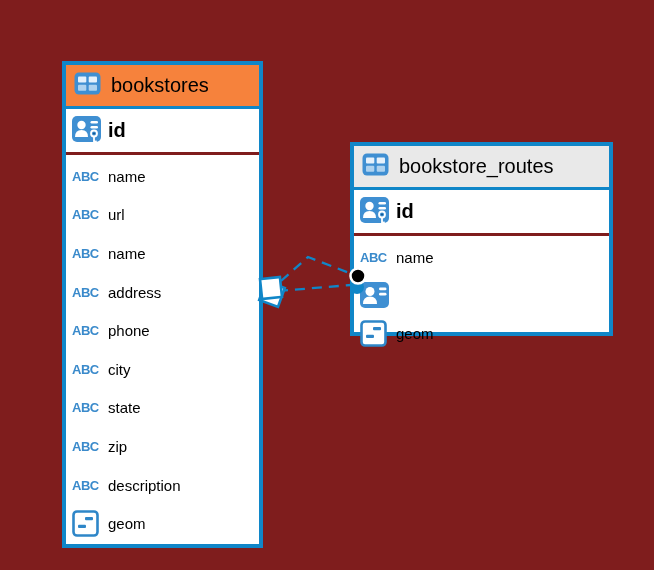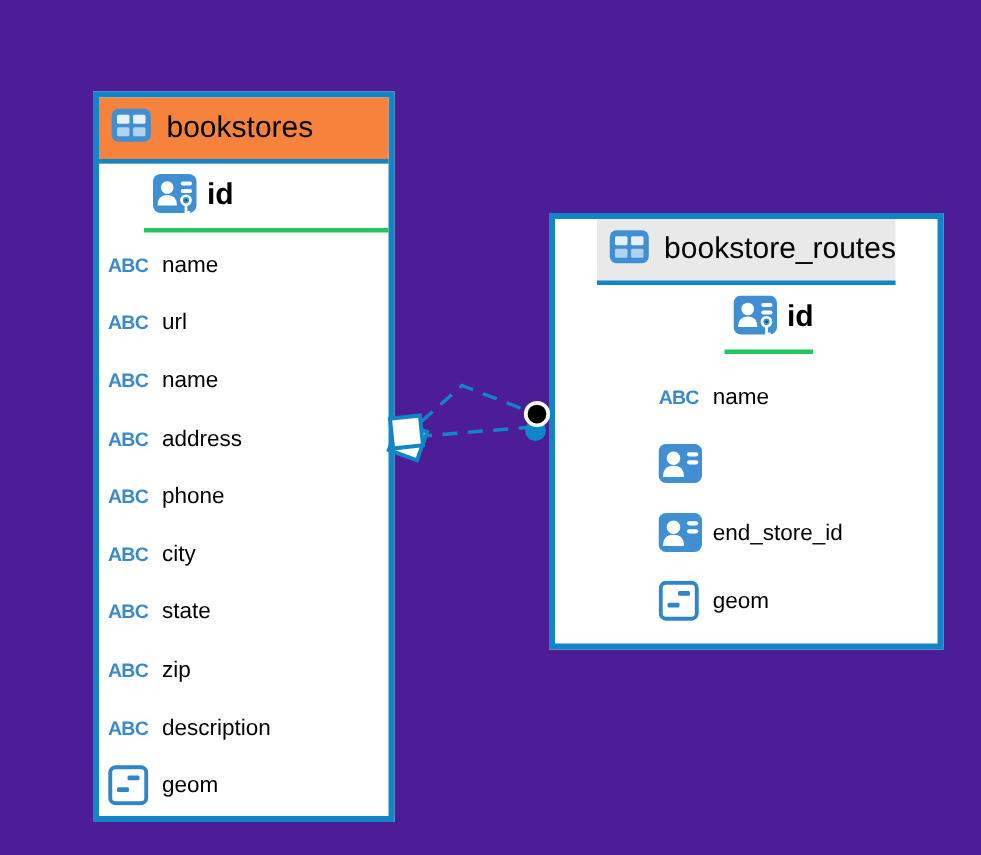--- a/index.html
+++ b/index.html
@@ -1,32 +1,32 @@
 <!DOCTYPE html>
 <html><head>
 <meta charset="utf-8">
 <style>
   html,body{margin:0;padding:0;background:#ffffff;}
   #canvas{
-    position:relative;width:654px;height:570px;background:#4c1d95;overflow:hidden;
+    position:relative;width:654px;height:570px;background:#7f1d1d;overflow:hidden;
     font-family:"Liberation Sans","DejaVu Sans",sans-serif;color:#000;
   }
   .er-table{
     position:absolute;background:#ffffff;border:4px solid #1086c8;
     box-sizing:border-box;display:flex;flex-direction:column;
   }
   #table-bookstores{left:62px;top:61px;width:201px;height:487px;--rowh:38.6px;}
-  #table-routes{left:366px;top:142px;width:263px;height:291px;align-items:center;--rowh:38px;}
+  #table-routes{left:350px;top:142px;width:263px;height:194px;--rowh:38px;}
   .tbl-header{
     height:44px;flex:0 0 auto;display:flex;align-items:center;
     padding-left:8px;border-bottom:3px solid #1086c8;box-sizing:border-box;
   }
   .tbl-header .title{font-size:20px;margin-left:10px;white-space:nowrap;}
   .key-section{
-    flex:0 0 auto;border-bottom:3px solid #22c55e;box-sizing:border-box;margin-left:30px;
+    flex:0 0 auto;border-bottom:3px solid #7f1d1d;box-sizing:border-box;
   }
   .key-section .col-row{height:43px;}
   .cols-section{flex:1 1 auto;display:flex;flex-direction:column;justify-content:space-evenly;padding:2px 0;}
   .col-row{
     height:var(--rowh);display:flex;align-items:center;padding-left:6px;box-sizing:border-box;
   }
   .col-row .icon{
     width:36px;flex:0 0 36px;display:flex;align-items:center;justify-content:flex-start;
   }
   .col-row .col-label{font-size:15px;white-space:nowrap;}
@@ -181,32 +181,20 @@
               <rect x="0" y="0" width="29" height="26" rx="5" fill="#3f8fd2"></rect>
               <circle cx="10" cy="9.5" r="4.5" fill="#ffffff"></circle>
               <path d="M3,22 Q3,14.5 10,14.5 Q17,14.5 17,22 Z" fill="#ffffff"></path>
               <rect x="19" y="5.5" width="7.5" height="2.8" rx="1.4" fill="#ffffff"></rect>
               <rect x="19" y="10.8" width="7.5" height="2.8" rx="1.4" fill="#ffffff"></rect>
             </svg>
           </span>
         </div>
         <div class="col-row">
           <span class="icon">
-            <svg width="30" height="27" viewBox="0 0 30 27">
-              <rect x="0" y="0" width="29" height="26" rx="5" fill="#3f8fd2"></rect>
-              <circle cx="10" cy="9.5" r="4.5" fill="#ffffff"></circle>
-              <path d="M3,22 Q3,14.5 10,14.5 Q17,14.5 17,22 Z" fill="#ffffff"></path>
-              <rect x="19" y="5.5" width="7.5" height="2.8" rx="1.4" fill="#ffffff"></rect>
-              <rect x="19" y="10.8" width="7.5" height="2.8" rx="1.4" fill="#ffffff"></rect>
-            </svg>
-          </span>
-          <span class="col-label">end_store_id</span>
-        </div>
-        <div class="col-row">
-          <span class="icon">
             <svg width="27" height="27" viewBox="0 0 27 27">
               <rect x="1.5" y="1.5" width="24" height="24" rx="3.5" fill="#ffffff" stroke="#2e86c8" stroke-width="2.6"></rect>
               <rect x="13" y="7" width="8" height="3.2" rx="1" fill="#2e86c8"></rect>
               <rect x="6" y="14.8" width="8" height="3.2" rx="1" fill="#2e86c8"></rect>
             </svg>
           </span>
           <span class="col-label">geom</span>
         </div>
       </div>
   </div>

